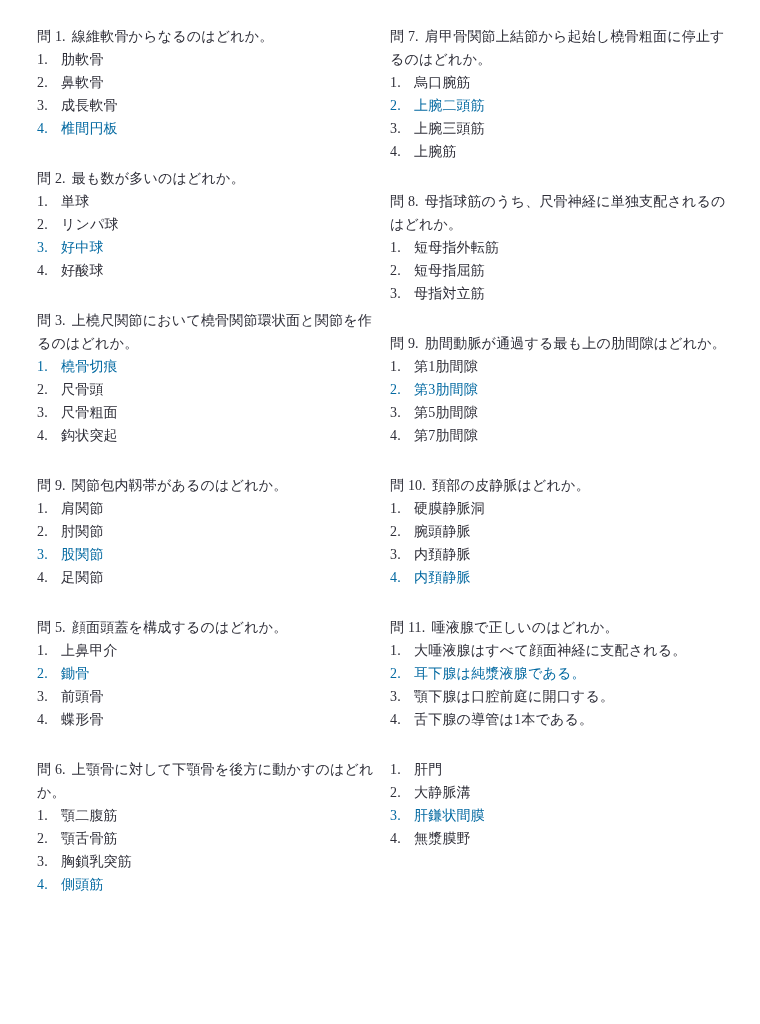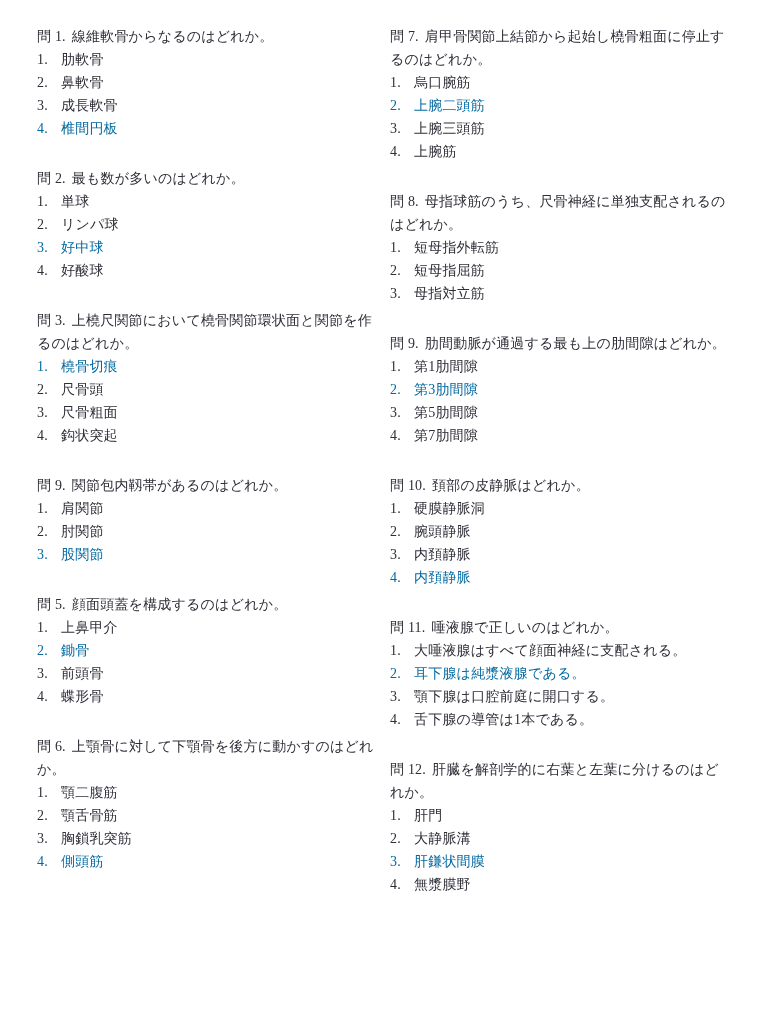--- a/index.html
+++ b/index.html
@@ -75,20 +75,21 @@
       <p class="q-option"><span class="opt-num">2.</span><span class="opt-text">尺骨頭</span></p>
       <p class="q-option"><span class="opt-num">3.</span><span class="opt-text">尺骨粗面</span></p>
       <p class="q-option"><span class="opt-num">4.</span><span class="opt-text">鈎状突起</span></p>
     </section>
 
     <section class="question">
       <p class="q-title"><span class="q-num">問 9.</span><span class="q-text">関節包内靱帯があるのはどれか。</span></p>
       <p class="q-option"><span class="opt-num">1.</span><span class="opt-text">肩関節</span></p>
       <p class="q-option"><span class="opt-num">2.</span><span class="opt-text">肘関節</span></p>
       <p class="q-option correct"><span class="opt-num">3.</span><span class="opt-text">股関節</span></p>
+      <p class="q-option"><span class="opt-num">4.</span><span class="opt-text">足関節</span></p>
     </section>
 
     <section class="question">
       <p class="q-title"><span class="q-num">問 5.</span><span class="q-text">顔面頭蓋を構成するのはどれか。</span></p>
       <p class="q-option"><span class="opt-num">1.</span><span class="opt-text">上鼻甲介</span></p>
       <p class="q-option correct"><span class="opt-num">2.</span><span class="opt-text">鋤骨</span></p>
       <p class="q-option"><span class="opt-num">3.</span><span class="opt-text">前頭骨</span></p>
       <p class="q-option"><span class="opt-num">4.</span><span class="opt-text">蝶形骨</span></p>
     </section>
 
@@ -137,21 +138,20 @@
 
     <section class="question">
       <p class="q-title"><span class="q-num">問 11.</span><span class="q-text">唾液腺で正しいのはどれか。</span></p>
       <p class="q-option"><span class="opt-num">1.</span><span class="opt-text">大唾液腺はすべて顔面神経に支配される。</span></p>
       <p class="q-option correct"><span class="opt-num">2.</span><span class="opt-text">耳下腺は純漿液腺である。</span></p>
       <p class="q-option"><span class="opt-num">3.</span><span class="opt-text">顎下腺は口腔前庭に開口する。</span></p>
       <p class="q-option"><span class="opt-num">4.</span><span class="opt-text">舌下腺の導管は1本である。</span></p>
     </section>
 
     <section class="question">
-      <p class="q-title"><span class="q-num">問 12.</span><span class="q-text">肝臓を解剖学的に右葉と左葉に分けるのはどれか。</span></p>
       <p class="q-option"><span class="opt-num">1.</span><span class="opt-text">肝門</span></p>
       <p class="q-option"><span class="opt-num">2.</span><span class="opt-text">大静脈溝</span></p>
       <p class="q-option correct"><span class="opt-num">3.</span><span class="opt-text">肝鎌状間膜</span></p>
       <p class="q-option"><span class="opt-num">4.</span><span class="opt-text">無漿膜野</span></p>
     </section>
 
   </div>
 
 </div>
 

